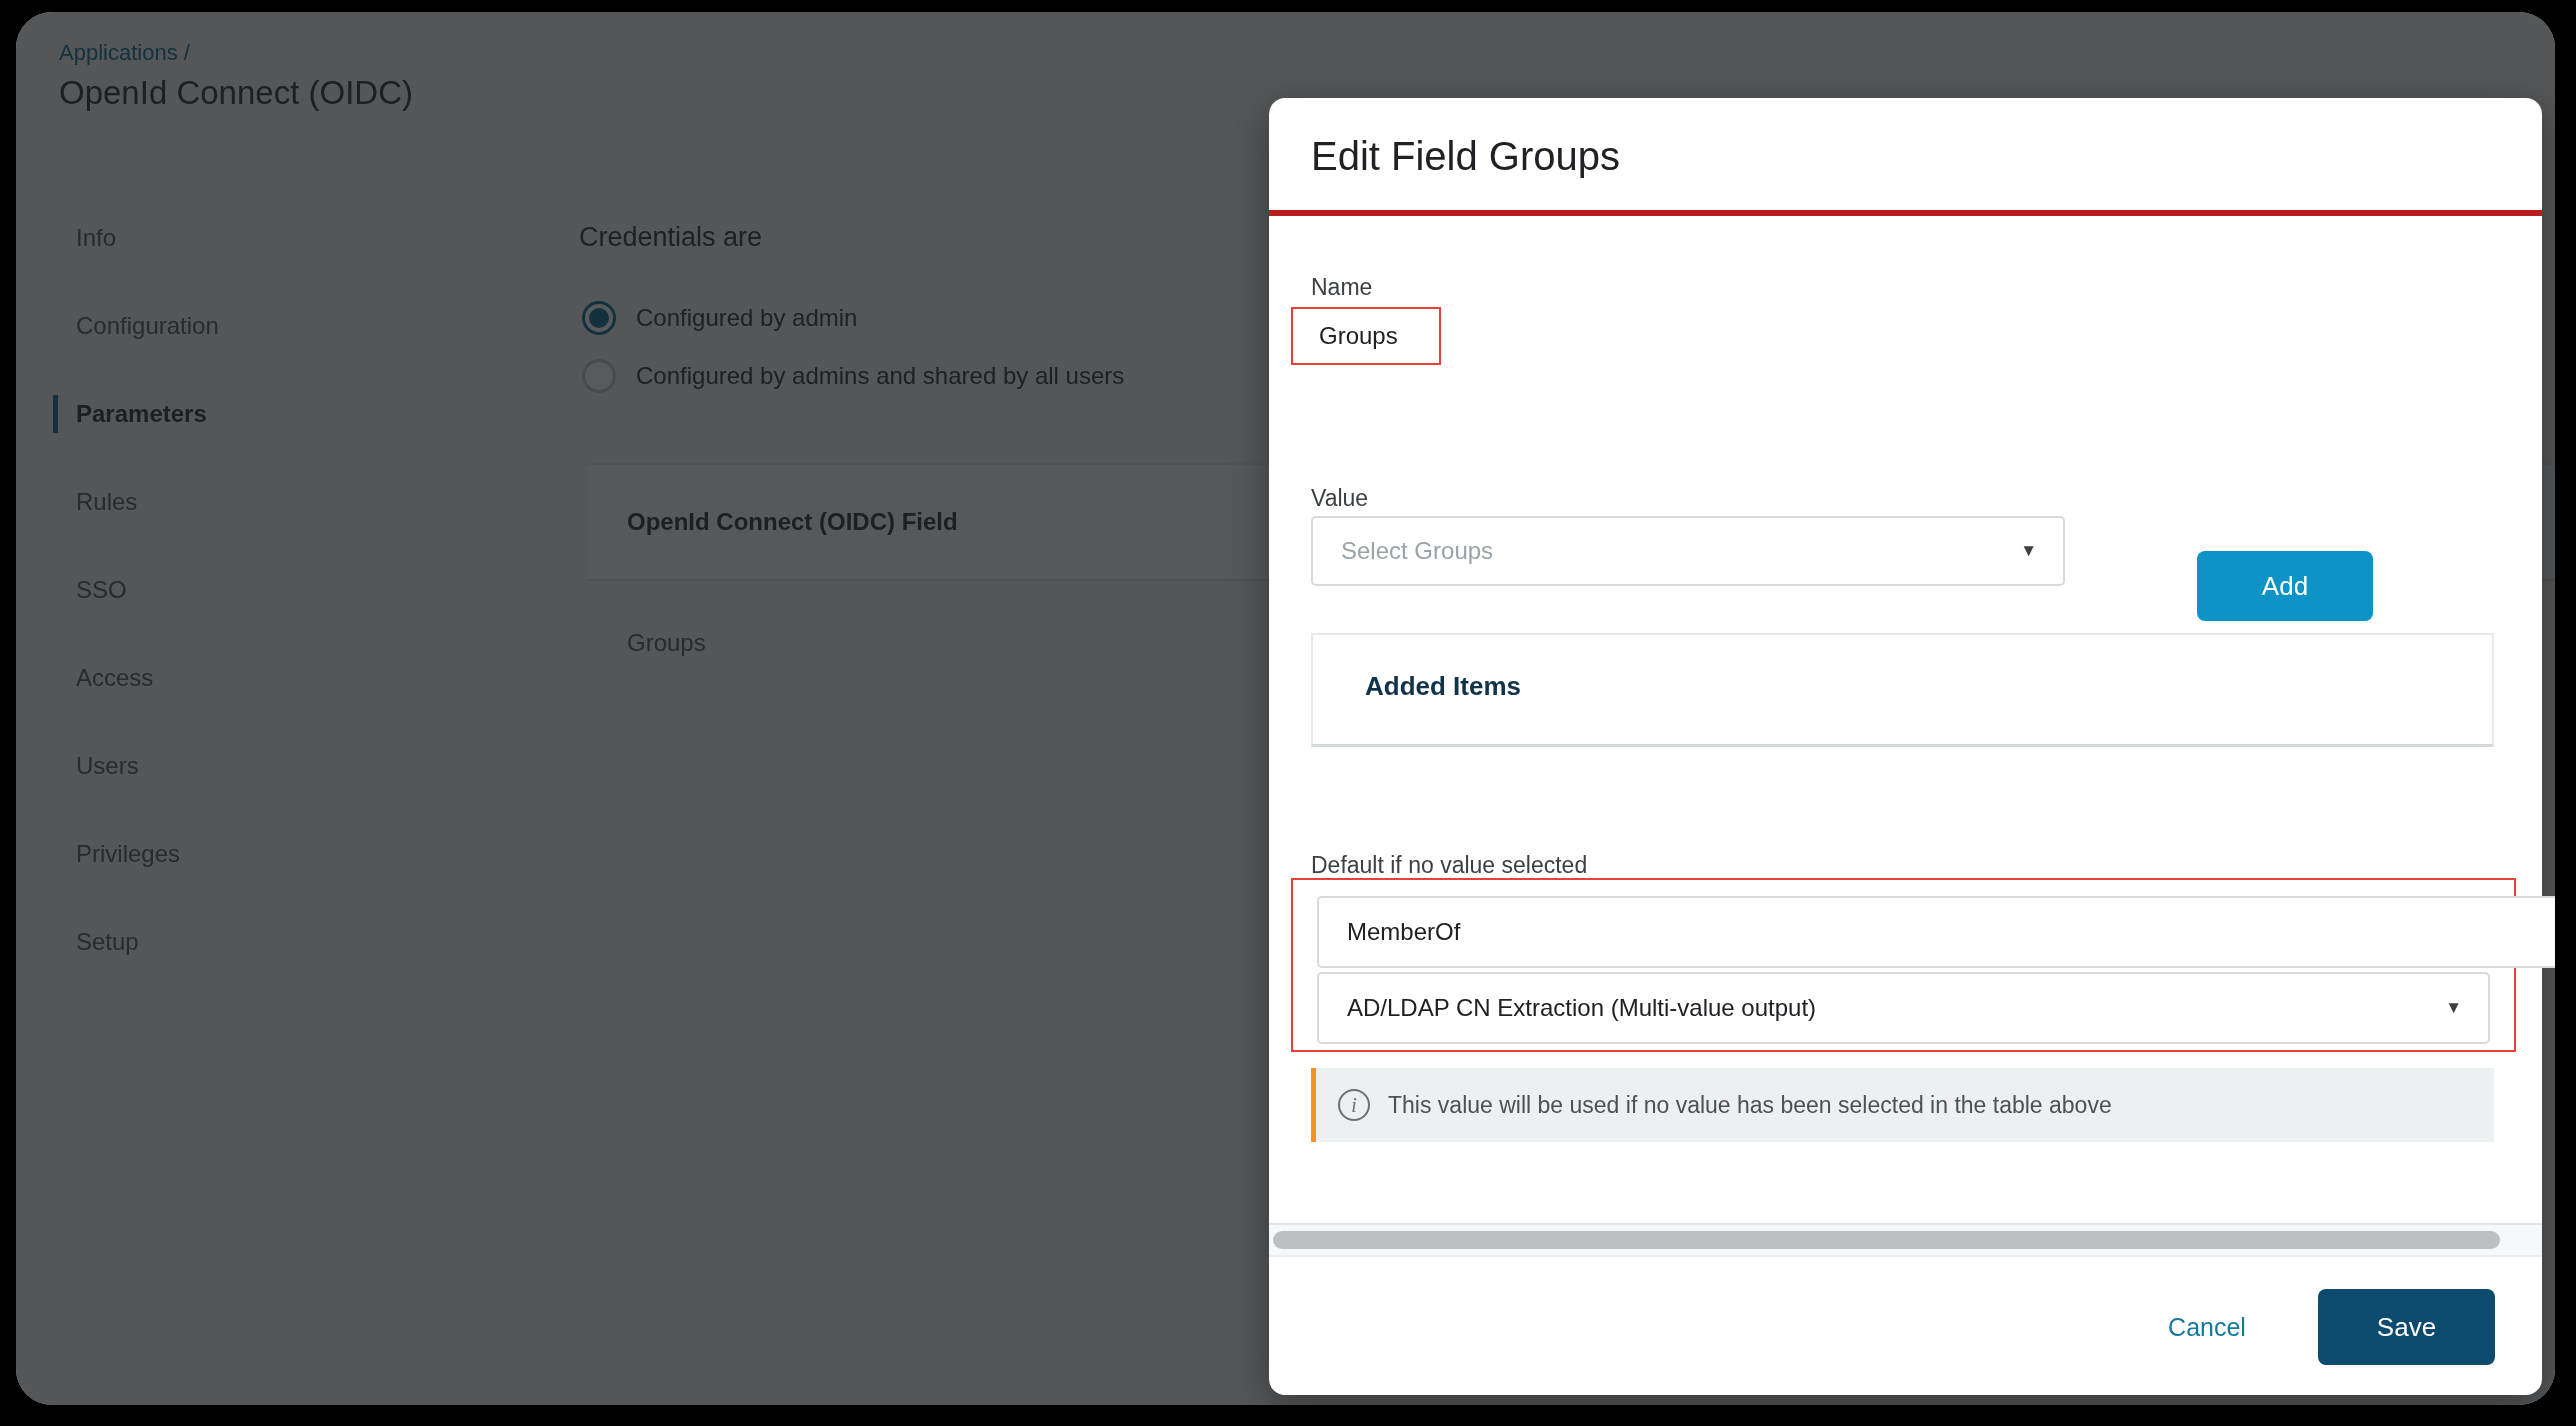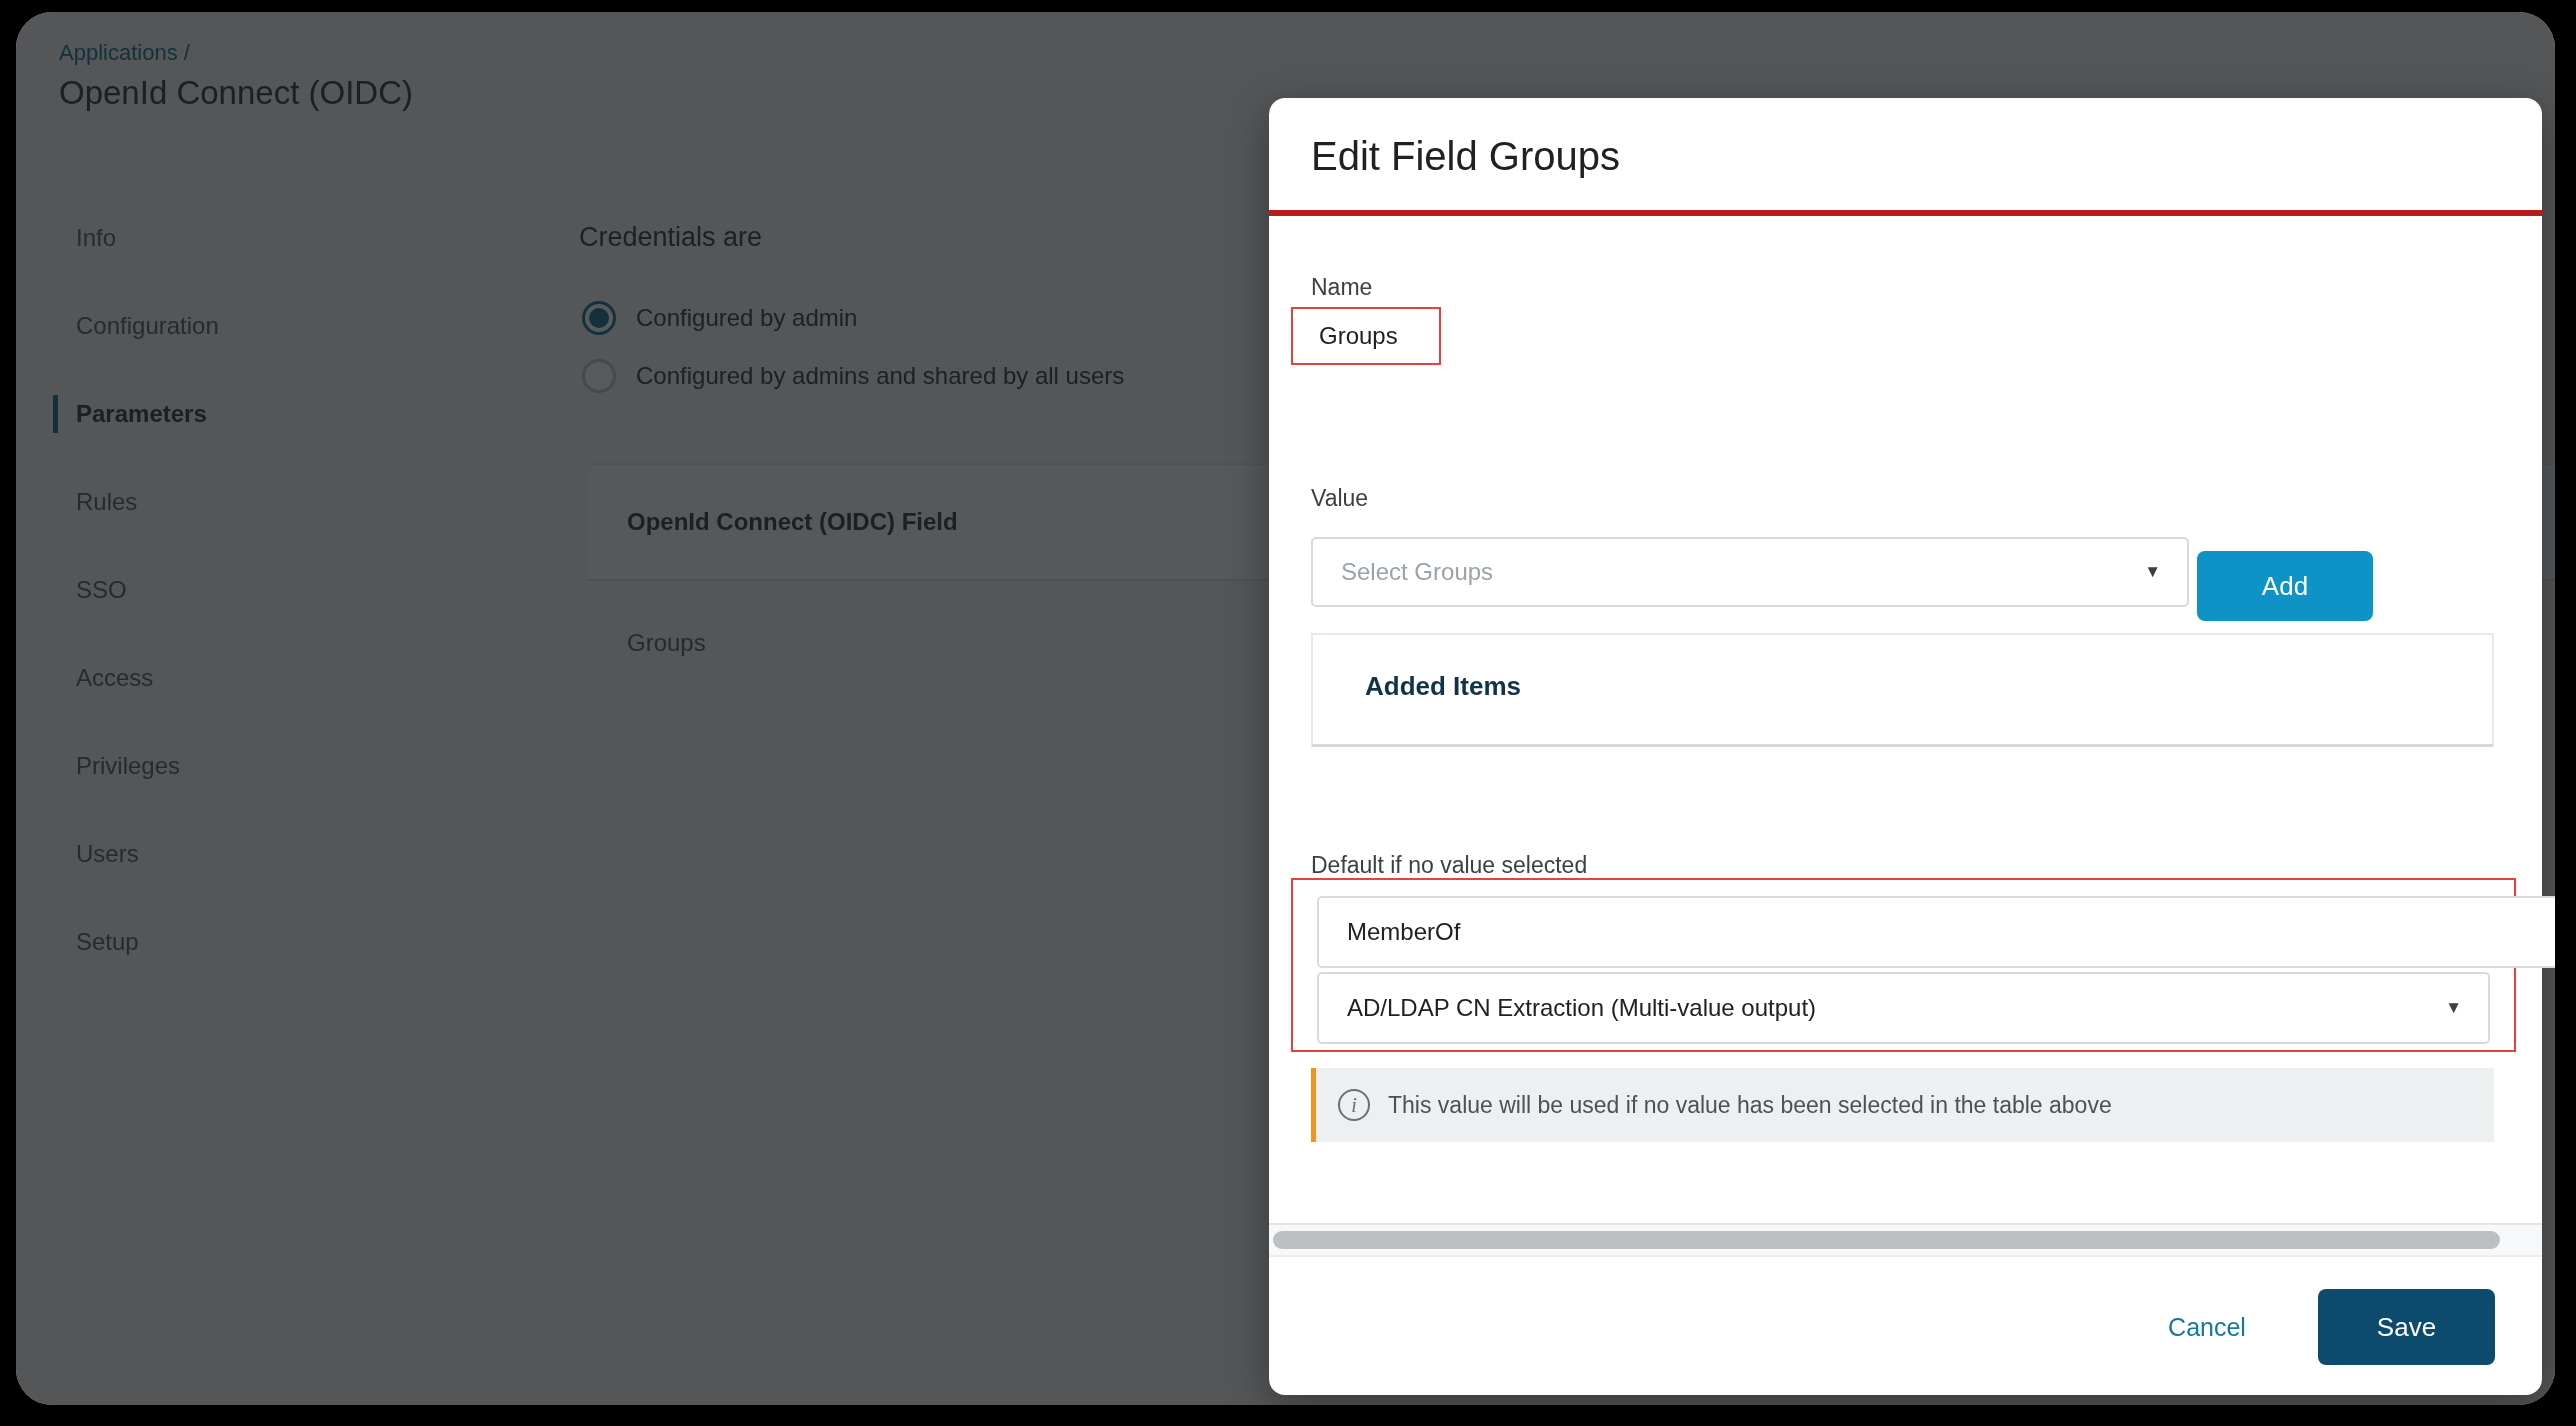--- a/index.html
+++ b/index.html
@@ -64,21 +64,21 @@
   }
   .name-box .val{ margin-left:26px; line-height:54px; font-size:24px; color:#202124; }
 
   .select{
     background:#fff; border:2px solid #d8dadc; border-radius:5px; position:absolute; cursor:pointer;
   }
   .select .ph{ position:absolute; left:28px; top:0; bottom:0; display:flex; align-items:center; font-size:24px; color:#9aa3a9; }
   .select .val{ position:absolute; left:28px; top:0; bottom:0; display:flex; align-items:center; font-size:24px; color:#202124; }
   .caret{ position:absolute; right:26px; top:50%; transform:translateY(-50%); font-size:17px; color:#3c4043; }
 
-  .sel-groups{ left:42px; top:439px; width:878px; height:70px; }
+  .sel-groups{ left:42px; top:418px; width:754px; height:70px; }
 
   .btn-add{
     position:absolute; left:928px; top:453px; width:176px; height:70px; border-radius:8px;
     background:#0d93c6; color:#fff; font-size:26px; font-weight:500;
     display:flex; align-items:center; justify-content:center; cursor:pointer;
   }
 
   .added-box{
     position:absolute; left:42px; top:535px; width:1183px; height:114px;
     border:2px solid #e7e9ea; border-bottom:3px solid #d5d8d9; background:#fff;
@@ -129,22 +129,22 @@
   <div class="breadcrumb">Applications /</div>
   <div class="page-title">OpenId Connect (OIDC)</div>
 
   <div class="sidebar">
     <div class="side-item">Info</div>
     <div class="side-item">Configuration</div>
     <div class="side-item active">Parameters</div>
     <div class="side-item">Rules</div>
     <div class="side-item">SSO</div>
     <div class="side-item">Access</div>
+    <div class="side-item">Users</div>
     <div class="side-item">Privileges</div>
-    <div class="side-item">Users</div>
     <div class="side-item">Setup</div>
   </div>
 
   <div class="cred-label">Credentials are</div>
 
   <div class="radio-row r1">
     <span class="radio">
         <span class="dot"></span>
       </span>
     <span class="lbl">Configured by admin</span>

